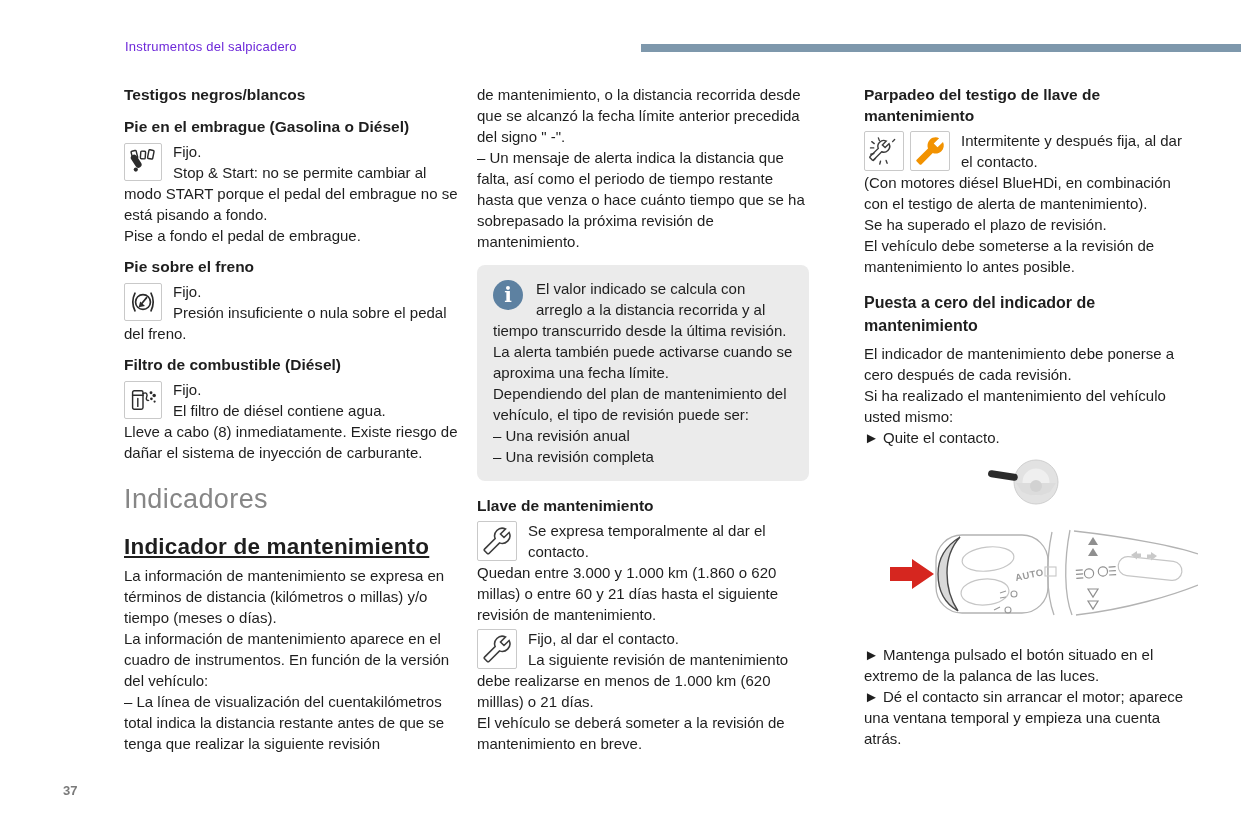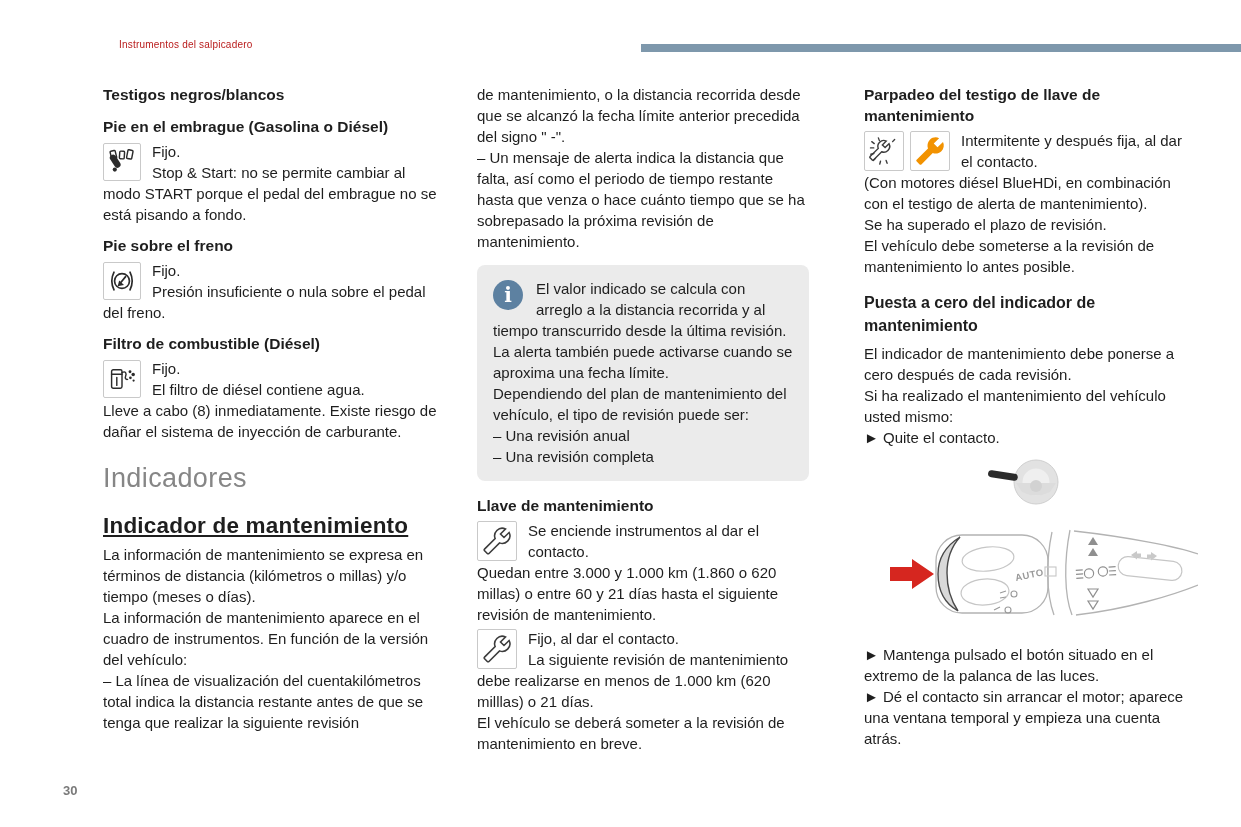--- a/index.html
+++ b/index.html
@@ -2,26 +2,26 @@
 <html><head>
 <meta charset="utf-8">
 <style>
   * { margin:0; padding:0; box-sizing:border-box; }
   html,body { background:#fff; }
   .page {
     position:relative; width:1241px; height:827px; background:#ffffff;
     font-family:"Liberation Sans","DejaVu Sans",sans-serif;
     color:#1e1e1e; overflow:hidden;
   }
-  .doc-header { position:absolute; left:119px; top:39px; font-size:10px; color:#b91c1c; letter-spacing:.2px; }
+  .doc-header { position:absolute; left:125px; top:39px; font-size:13px; color:#6d28d9; letter-spacing:.2px; }
   .accent-bar { position:absolute; left:641px; top:44px; width:600px; height:8px; background:#7e98ac; }
   .page-number { position:absolute; left:63px; top:783px; font-size:13px; font-weight:bold; color:#7a7a7a; }
 
   .col { position:absolute; top:84px; font-size:15px; line-height:21px; }
-  .col1 { left:103px; width:341px; }
+  .col1 { left:124px; width:341px; }
   .col2 { left:477px; width:332px; }
   .col3 { left:864px; width:330px; }
 
   p { margin:0; }
   .sec-title { font-size:15.5px; font-weight:bold; margin:0 0 11px; clear:both; }
   .sub-title { font-size:15.5px; font-weight:bold; margin:10px 0 4px; clear:both; }
   .big-gray  { font-size:27px; font-weight:400; color:#868686; letter-spacing:.4px; margin:26px 0 26px; clear:both; }
   .big-bold  { font-size:22.5px; font-weight:bold; letter-spacing:.2px; margin:0 0 8px; clear:both;text-decoration:underline; }
   .mid-bold  { font-size:16px; font-weight:bold; line-height:23px; margin:14px 0 6px; clear:both; }
   .clr { clear:both; }
@@ -47,41 +47,42 @@
   .wheel-wrap { text-align:center; margin:8px 0 2px; clear:both; }
   .stalk-wrap { margin:2px 0 6px 24px; clear:both; }
 </style>
 </head>
 <body>
 
 <div class="page">
 
   <div class="doc-header">Instrumentos del salpicadero</div>
   <div class="accent-bar"></div>
-  <div class="page-number">30</div>
+  <div class="page-number">37</div>
 
   <div class="col col1">
     <p class="sec-title">Testigos negros/blancos</p>
 
     <p class="sub-title">Pie en el embrague (Gasolina o Diésel)</p>
     <p class="body">
       <span class="icon-box">
         <svg width="32" height="32" viewBox="0 0 40 40">
           <g stroke="#2b2b2b" fill="none" stroke-width="1.8">
             <rect x="6" y="6" width="6.5" height="10" rx="1.2" transform="rotate(-14 9 11)"></rect>
             <rect x="17" y="6.5" width="6" height="9.5" rx="1.2" transform="rotate(4 20 11)"></rect>
             <rect x="26.5" y="5" width="6.5" height="11" rx="1.2" transform="rotate(11 29.5 10.5)"></rect>
           </g>
           <rect x="7.5" y="10" width="8" height="18" rx="4" fill="#2b2b2b" transform="rotate(-33 11.5 19)"></rect>
           <circle cx="11" cy="29.5" r="2.6" fill="#2b2b2b"></circle>
         </svg>
       </span>
       <span>Fijo.</span><br>
       <span>Stop &amp; Start: no se permite cambiar al modo START porque el pedal del embrague no se está pisando a fondo.</span>
     </p>
+    <p class="body clr">Pise a fondo el pedal de embrague.</p>
 
     <p class="sub-title">Pie sobre el freno</p>
     <p class="body">
       <span class="icon-box">
         <svg width="32" height="32" viewBox="0 0 40 40">
           <g stroke="#2b2b2b" fill="none" stroke-width="2.1" stroke-linecap="round">
             <path d="M10 9 Q 4.5 20 10 31"></path>
             <path d="M30 9 Q 35.5 20 30 31"></path>
             <circle cx="20" cy="20" r="9.3"></circle>
             <path d="M24.5 14.5 L18 22.5"></path>
@@ -136,21 +137,21 @@
 
     <p class="sub-title" style="margin-top:0">Llave de mantenimiento</p>
     <p class="body">
       <span class="icon-box lg">
         <svg width="28" height="28" viewBox="0 0 24 24">
           <g transform="translate(24,0) scale(-1,1)">
             <path d="M22.7 19l-9.1-9.1c.9-2.3.4-5-1.5-6.9-2-2-5-2.4-7.4-1.3L9 6 6 9 1.6 4.7C.4 7.1.9 10.1 2.9 12.1c1.9 1.9 4.6 2.4 6.9 1.5l9.1 9.1c.4.4 1 .4 1.4 0l2.3-2.3c.5-.4.5-1.1.1-1.4z" fill="none" stroke="#3c3c3c" stroke-width="1.35"></path>
           </g>
         </svg>
       </span>
-      <span>Se enciende instrumentos al dar el contacto.</span>
+      <span>Se expresa temporalmente al dar el contacto.</span>
     </p>
     <p class="body clr">Quedan entre 3.000 y 1.000 km (1.860 o 620 millas) o entre 60 y 21 días hasta el siguiente revisión de mantenimiento.</p>
 
     <p class="body" style="margin-top:3px">
       <span class="icon-box lg">
         <svg width="28" height="28" viewBox="0 0 24 24">
           <g transform="translate(24,0) scale(-1,1)">
             <path d="M22.7 19l-9.1-9.1c.9-2.3.4-5-1.5-6.9-2-2-5-2.4-7.4-1.3L9 6 6 9 1.6 4.7C.4 7.1.9 10.1 2.9 12.1c1.9 1.9 4.6 2.4 6.9 1.5l9.1 9.1c.4.4 1 .4 1.4 0l2.3-2.3c.5-.4.5-1.1.1-1.4z" fill="none" stroke="#3c3c3c" stroke-width="1.35"></path>
           </g>
         </svg>

